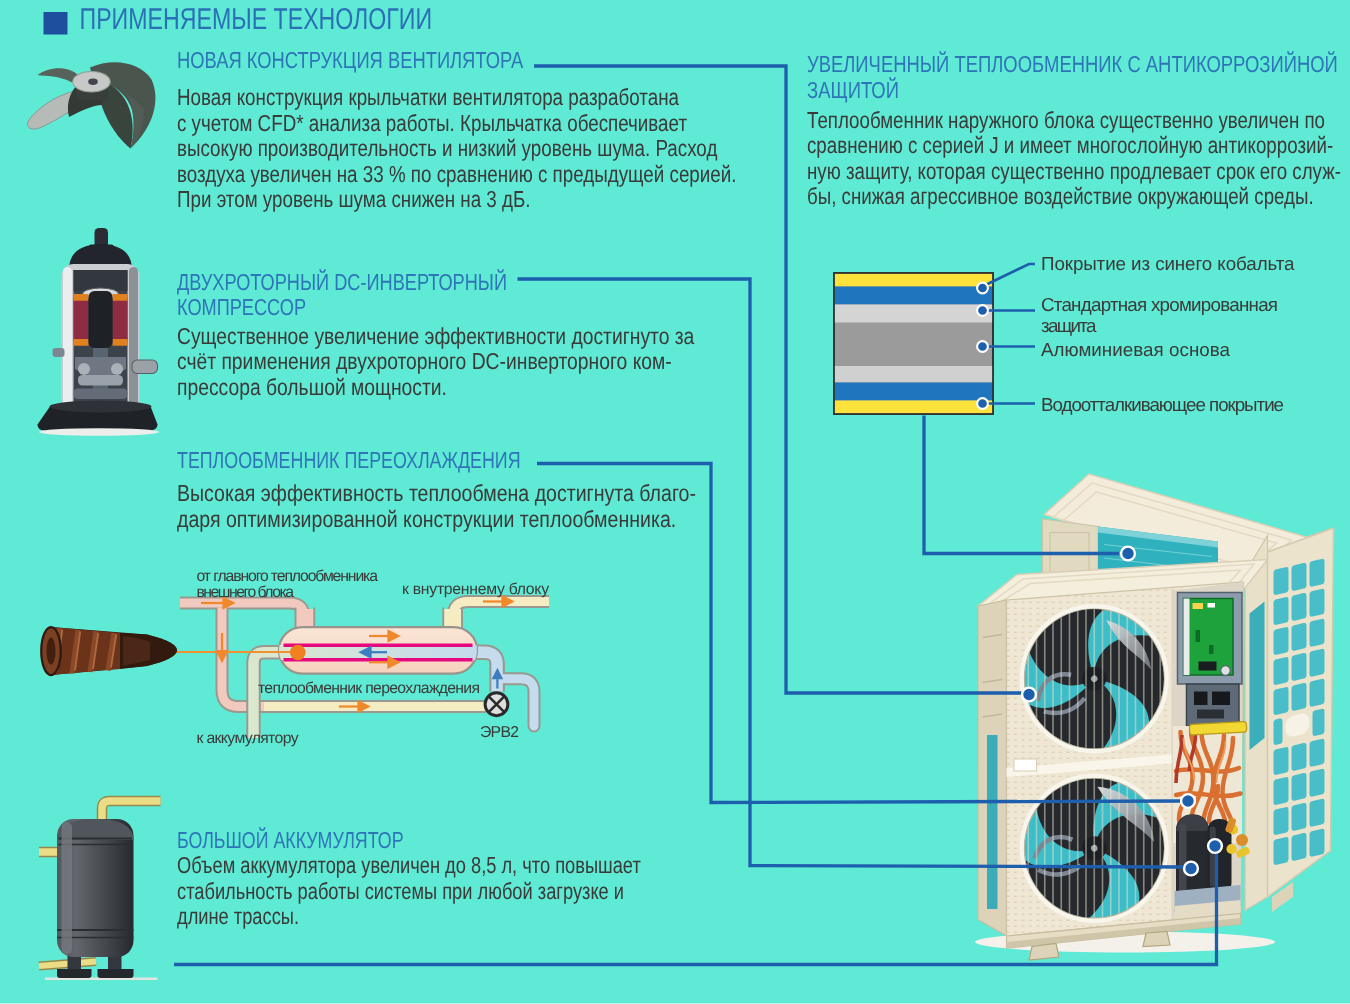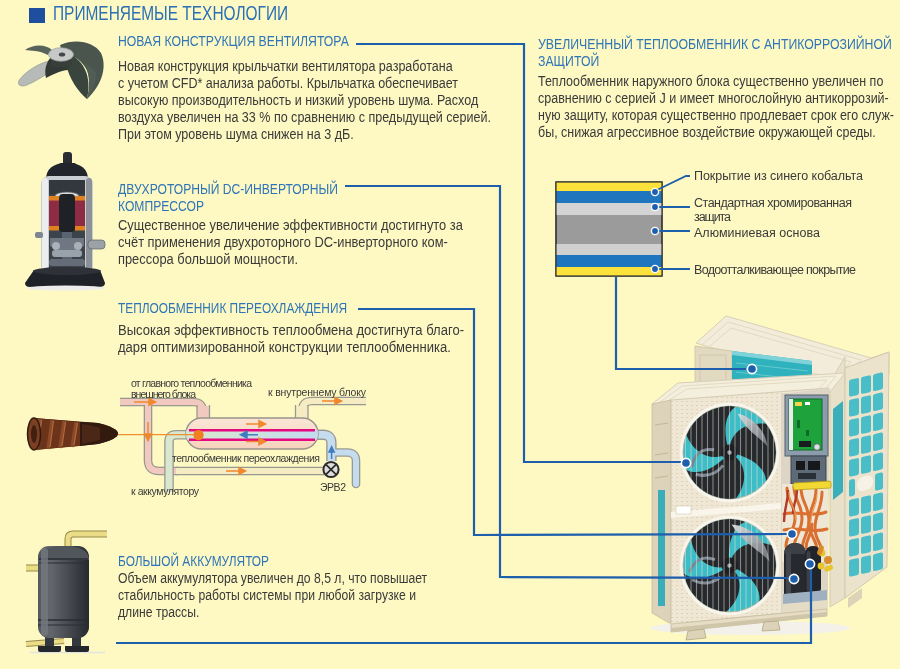--- a/index.html
+++ b/index.html
@@ -1,16 +1,16 @@
 <!DOCTYPE html>
 <html><head>
 <meta charset="utf-8">
 <style>
   html,body{margin:0;padding:0;background:#fff;}
-  #page{position:relative;width:900px;height:669px;background:#fef9c3;overflow:hidden;
+  #page{position:relative;width:900px;height:669px;background:#5eead4;overflow:hidden;
         font-family:"Liberation Sans",sans-serif;}
   .ttl{position:absolute;color:#2e75b8;font-size:15.4px;line-height:17px;font-weight:400;white-space:nowrap;transform-origin:0 0;}
   .body{position:absolute;color:#3a3a39;font-size:15.4px;line-height:17px;font-weight:400;white-space:nowrap;transform-origin:0 0;}
   #hdr{position:absolute;left:53px;top:1px;color:#2b70b6;font-size:20px;line-height:24px;white-space:nowrap;transform-origin:0 0;}
   #hdrsq{position:absolute;left:29px;top:8px;width:16px;height:15px;background:#1d4f9e;}
   svg{position:absolute;left:0;top:0;}
 </style>
 </head>
 <body>
 <div id="page">

